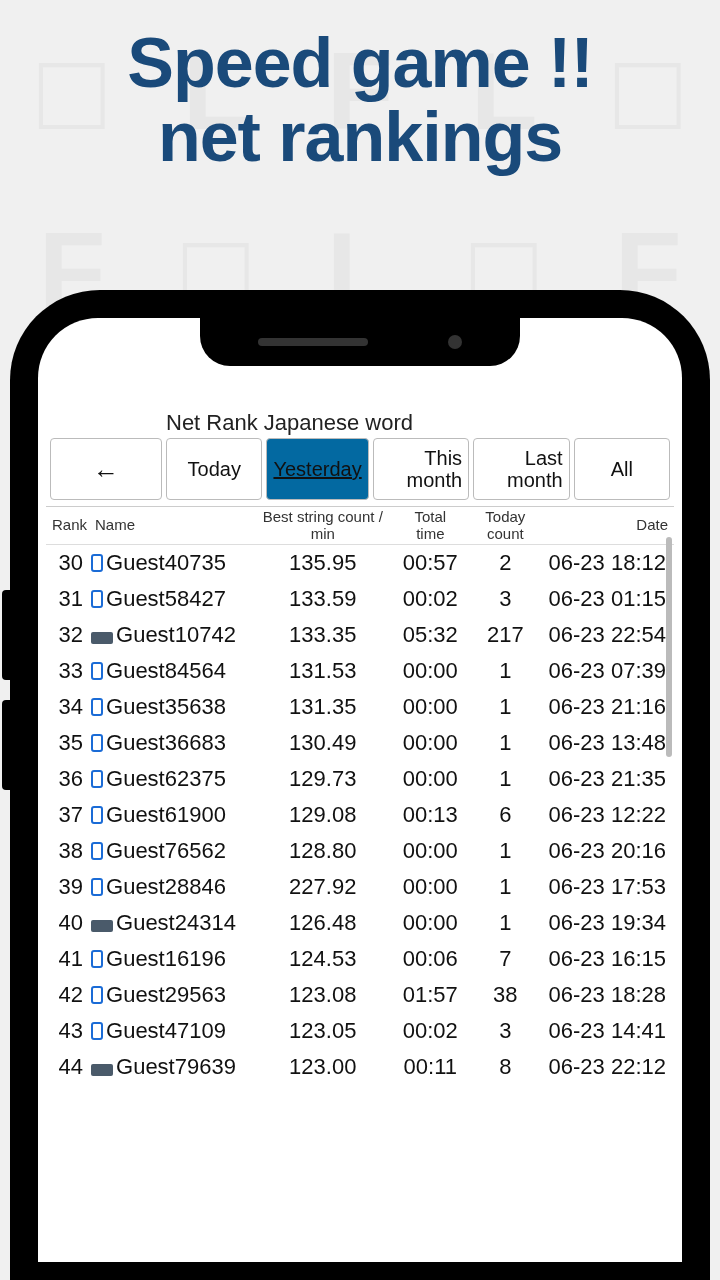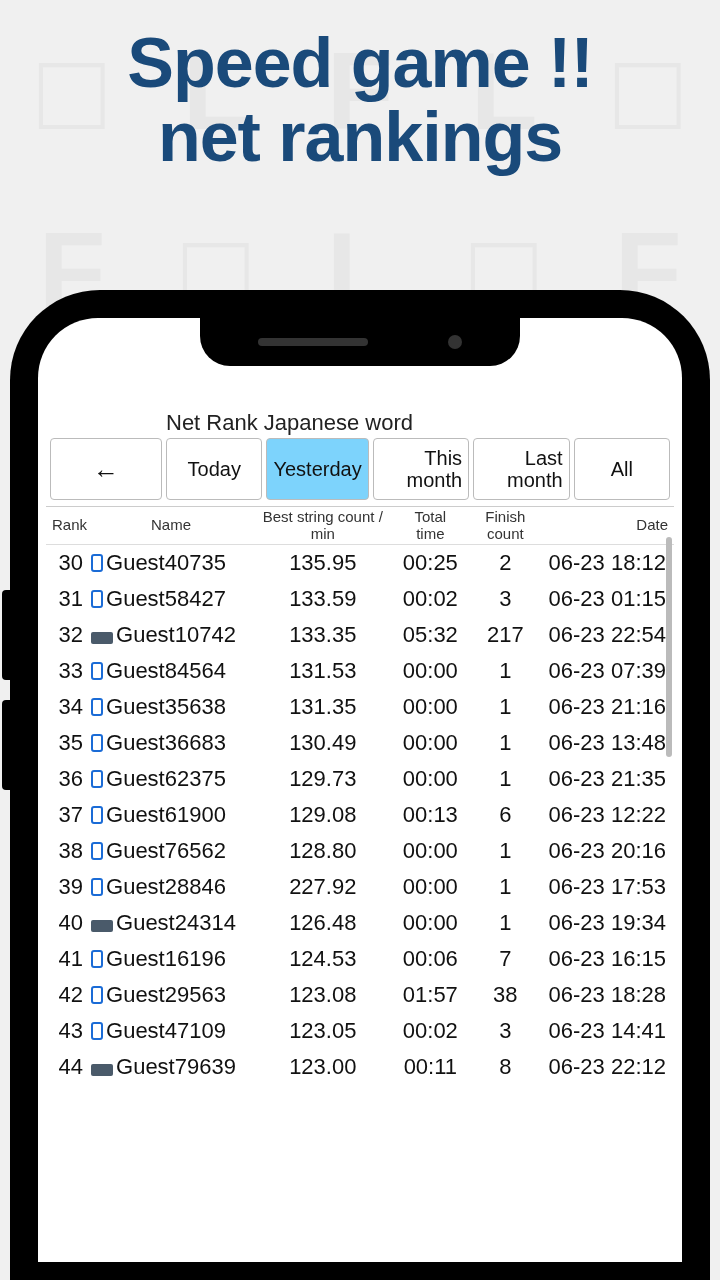--- a/index.html
+++ b/index.html
@@ -116,40 +116,40 @@
     font-size: 20px;
     text-align: center;
     background: #fff;
     line-height: 1.1;
     display:flex;
     align-items:center;
     justify-content:center;
   }
   .btn.back { width: 112px; font-size:26px; }
   .btn.tab { flex: 1; min-height:54px;text-align:right;}
-  .btn.active { background: #7dd3fc; }
+  .btn.active { background: #0369a1; text-decoration: underline; }
   .table-wrap {
     border-top: 1px solid #ccc;
     position: relative;
   }
   table {
     width: 100%;
     border-collapse: collapse;
     font-size: 21px;
   }
   thead th {
     font-weight: normal;
     font-size: 15px;
     color: #333;
     padding: 2px 2px;
     text-align: center;
     border-bottom: 1px solid #ddd;
     line-height:1.1;
   }
-  thead th.left { text-align:center; padding-left:6px;}
+  thead th.left { text-align:left; padding-left:6px;}
   thead th.right { text-align:right; padding-right:6px;}
   tbody td {
     padding: 5px 2px;
     white-space: nowrap;
     text-align: center;
     font-size: 22px;
   }
   tbody td.rank { text-align:right; width:36px; padding-right:6px;}
   tbody td.name { text-align:left; width:160px;}
   tbody td.date { text-align:right; padding-right:8px;}
@@ -239,30 +239,30 @@
       </div>
       <div class="table-wrap">
         <div class="scroll-ind"></div>
         <table>
           <thead>
             <tr>
               <th class="left">Rank</th>
               <th class="left">Name</th>
               <th>Best string count / min</th>
               <th>Total time</th>
-              <th>Finish count</th>
+              <th>Today count</th>
               <th class="right">Date</th>
             </tr>
           </thead>
           <tbody id="rows">
               <tr>
                 <td class="rank">30</td>
                 <td class="name"><span class="dev-icon phone-ico"></span>Guest40735</td>
                 <td>135.95</td>
-                <td>00:25</td>
+                <td>00:57</td>
                 <td>2</td>
                 <td class="date">06-23 18:12</td>
               </tr>
               <tr>
                 <td class="rank">31</td>
                 <td class="name"><span class="dev-icon phone-ico"></span>Guest58427</td>
                 <td>133.59</td>
                 <td>00:02</td>
                 <td>3</td>
                 <td class="date">06-23 01:15</td>

